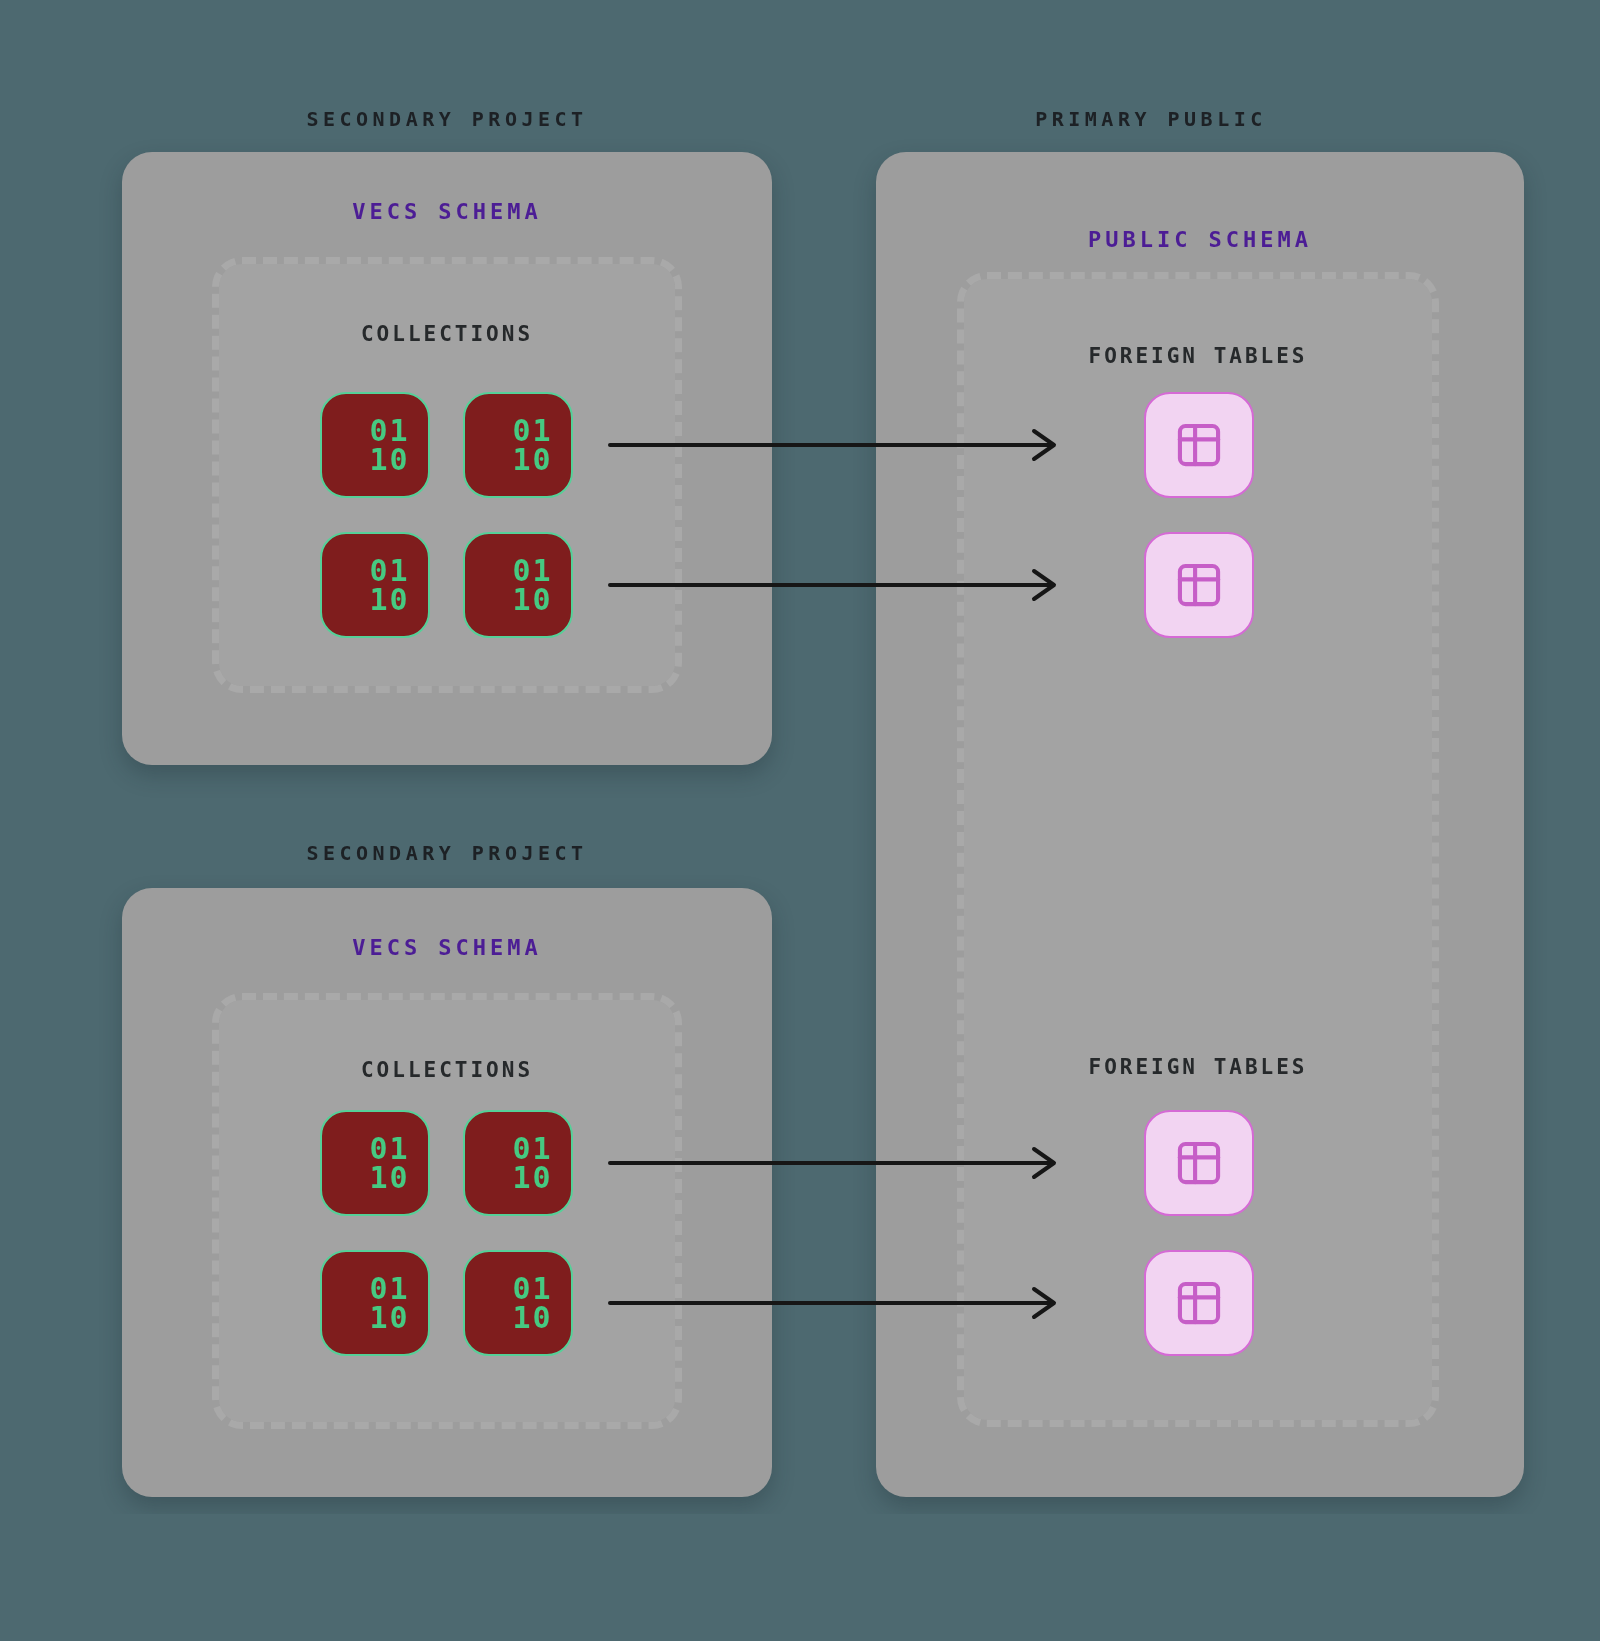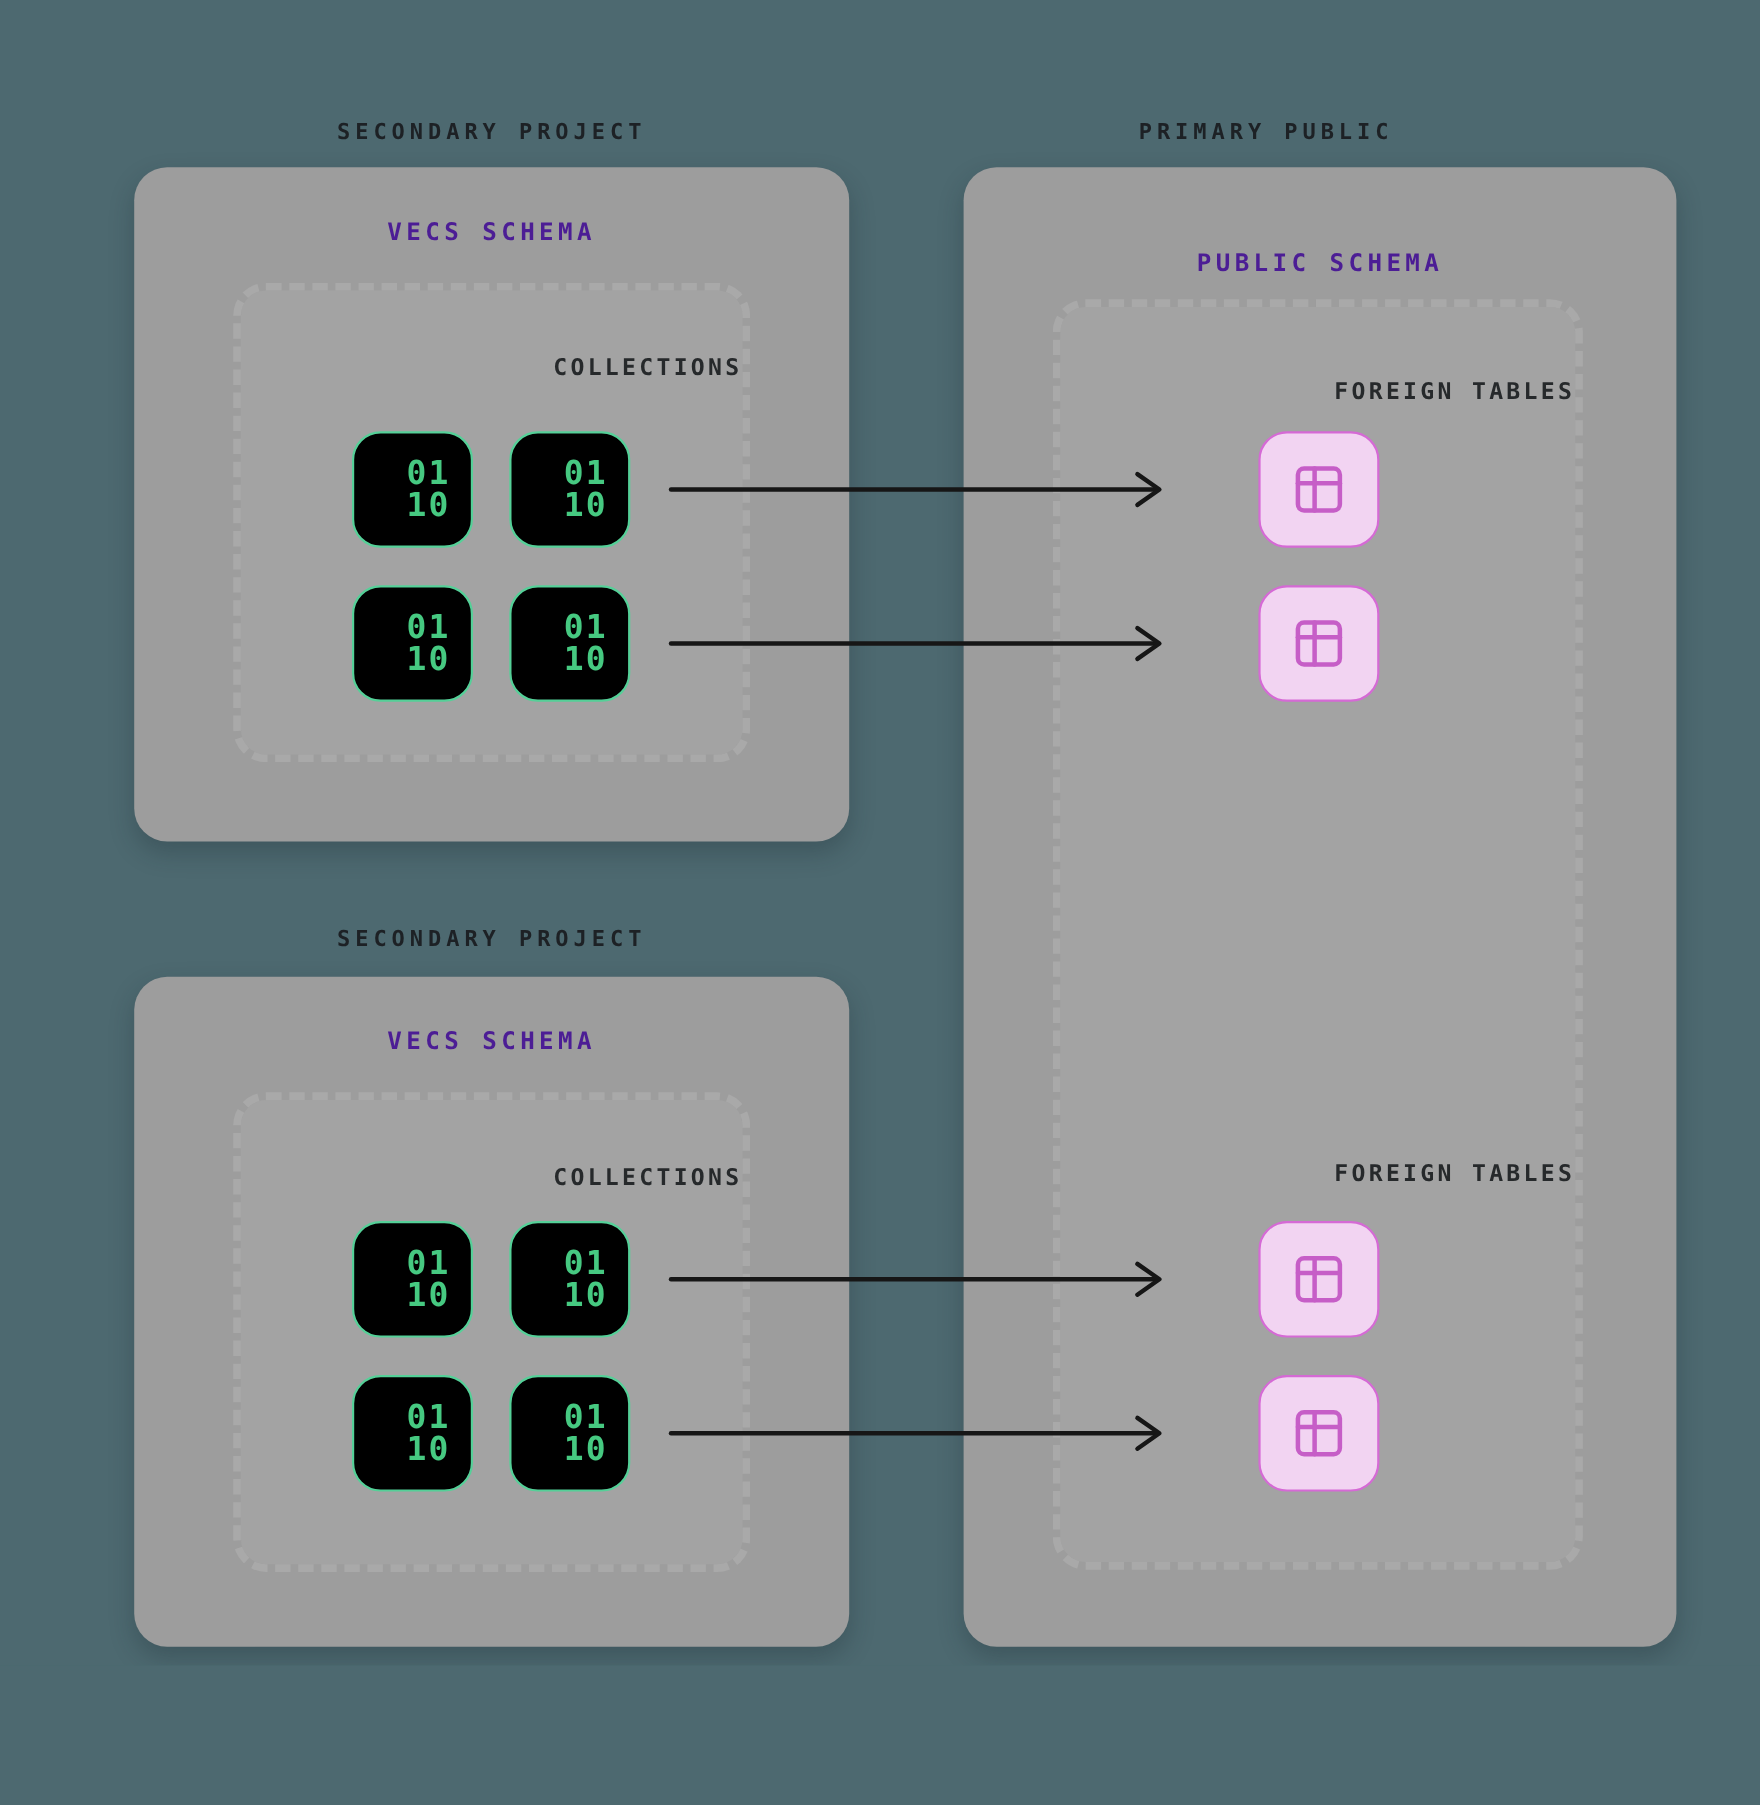--- a/index.html
+++ b/index.html
@@ -59,21 +59,21 @@
     border: 7px dashed #a9a9a9;
     border-radius: 30px;
   }
   #sec1 .inner-box { left: 90px;  top: 105px; width: 470px; height: 436px; }
   #sec2 .inner-box { left: 90px;  top: 105px; width: 470px; height: 436px; }
   #pri  .inner-box { left: 81px;  top: 120px; width: 482px; height: 1155px; }
 
   .group-title {
     position: absolute;
     left: 0; right: 0;
-    text-align: right;
+    text-align: center;
     font-weight: 700;
     font-size: 21px;
     line-height: 28px;
     letter-spacing: 3px;
     color: #26292b;
   }
   .sec-group-title { top: 56px; }
   .ft-title-top    { top: 63px; }
   .ft-title-bottom { top: 774px; }
 
@@ -94,21 +94,21 @@
     box-sizing: border-box;
     width: 110px;
     height: 106px;
     border-radius: 26px;
     display: flex;
     flex-direction: column;
     align-items: center;
     justify-content: center;
   }
   .chip.green {
-    background: #000000;
+    background: #7f1d1d;
     border: 2px solid #55d098;
     padding-left: 27px;
   }
   .bin {
     display: block;
     font-weight: 700;
     font-size: 30px;
     line-height: 29px;
     letter-spacing: 2px;
     color: #46c981;

